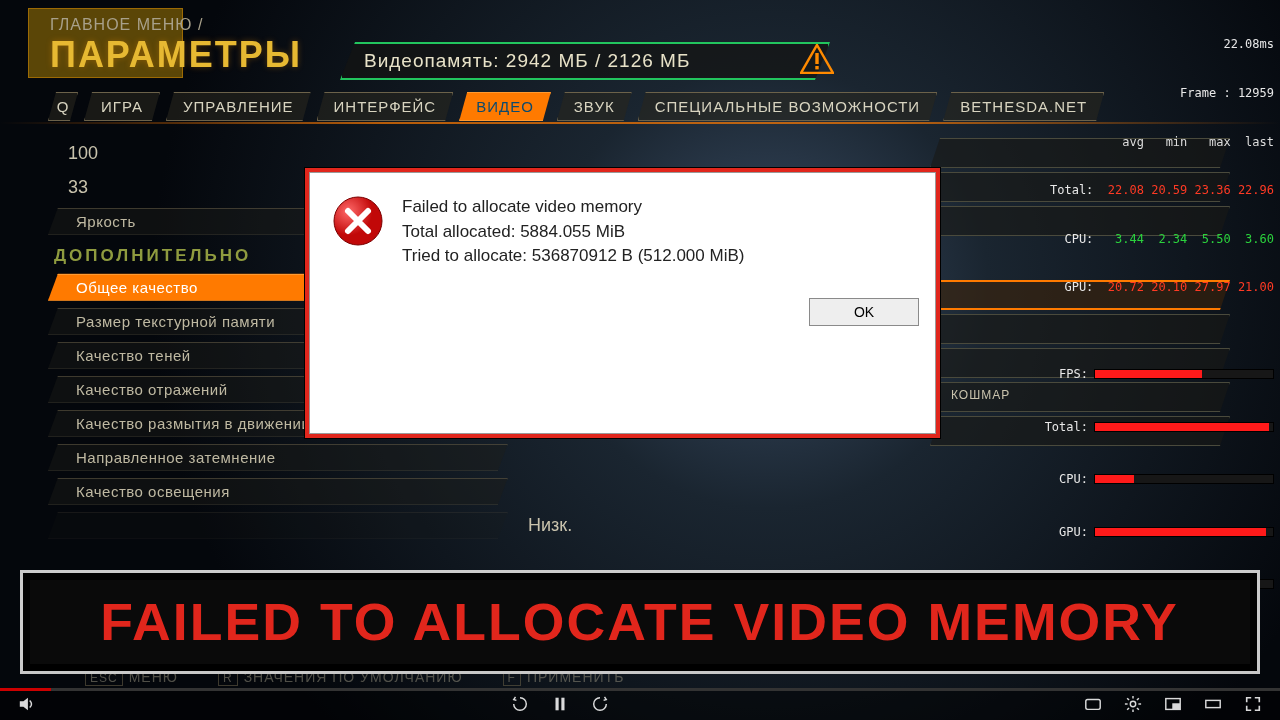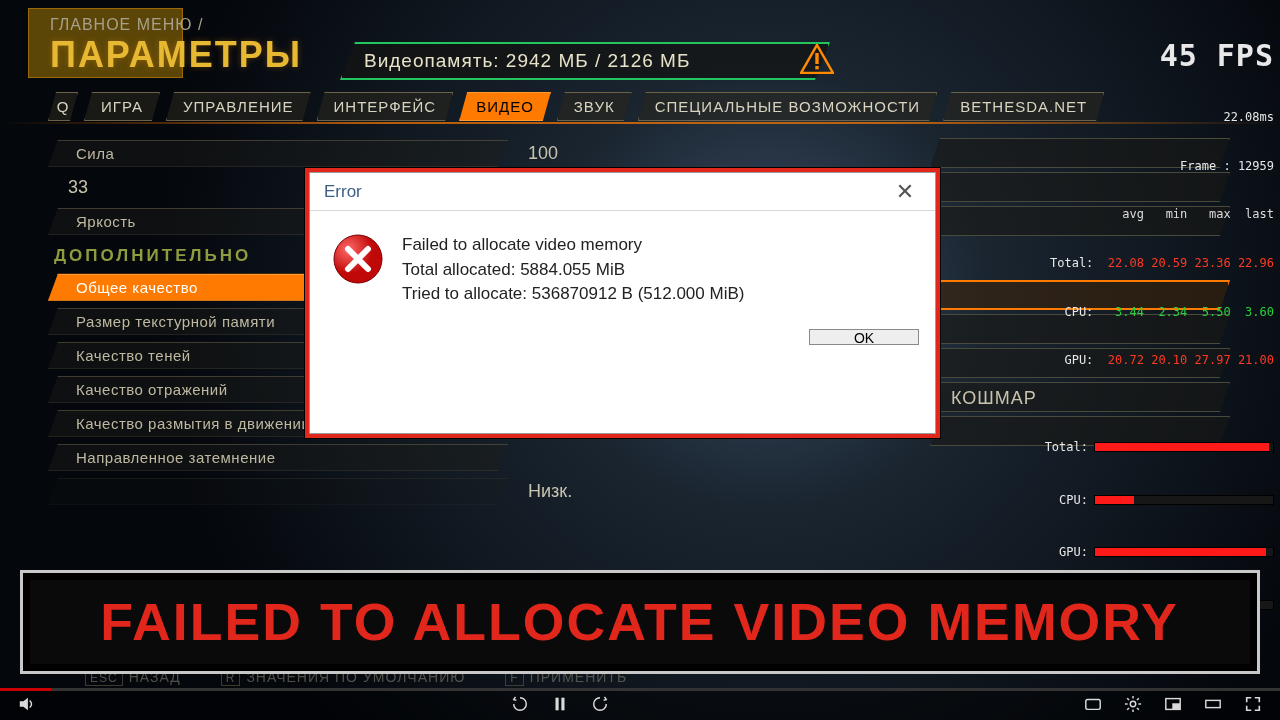--- a/index.html
+++ b/index.html
@@ -32,39 +32,39 @@
     display:flex; align-items:center; padding-left:22px; color:#e8e2c8; font-size:19px; letter-spacing:1px; }
   .warn-tri { position:absolute; left:800px; top:44px; width:34px; height:30px; }
   .warn-tri svg { width:100%; height:100%; }
 
   
   .tabs { position:absolute; left:48px; top:92px; display:flex; gap:6px; align-items:center; }
   .tab { font-size:15px; letter-spacing:1px; color:#d8d4c0; padding:5px 16px;
          border:1px solid #6c624a; background:rgba(40,38,30,.6);
          clip-path: polygon(8px 0,100% 0,calc(100% - 8px) 100%,0 100%); white-space:nowrap; }
   .tab.q { width:30px; text-align:center; padding:5px 0; }
-  .tab.active { background:#ff7a00; color:#000000; border-color:#ff9a30; box-shadow:0 0 10px #ff7a00; }
+  .tab.active { background:#ff7a00; color:#0c4a6e; border-color:#ff9a30; box-shadow:0 0 10px #ff7a00; }
   .tabline { position:absolute; left:0; top:122px; width:1280px; height:2px;
              background:linear-gradient(90deg, transparent, #ff7a00 30%, #ff7a00 70%, transparent); opacity:.7; }
 
   
   .settings { position:absolute; left:48px; top:138px; width:880px; }
   .row { display:flex; align-items:center; height:30px; margin-bottom:4px; }
   .row .label { width:460px; font-size:15px; color:#bfb9a2; letter-spacing:.5px;
      border:1px solid rgba(110,100,75,.5); border-left:none; padding:4px 0 4px 28px;
      clip-path: polygon(10px 0,100% 0,calc(100% - 10px) 100%,0 100%); background:rgba(30,30,26,.4); }
   .row .val { width:120px; font-size:18px; color:#c9c3ad; padding-left:20px; }
   .section-head { color:#8f9b3f; font-size:17px; letter-spacing:3px; margin:10px 0 6px 6px; font-weight:bold; }
   .row.sel .label { background:#ff7a00; color:#fff; border-color:#ff9a30; box-shadow:0 0 10px #ff7a00; }
 
   
   .rvals { position:absolute; left:930px; top:138px; width:300px; }
   .rbox { height:30px; margin-bottom:4px; border:1px solid #4a4a3c;
           background:rgba(25,25,22,.6); clip-path: polygon(10px 0,100% 0,calc(100% - 10px) 100%,0 100%);
-          color:#c9c3ad; font-size:18px; padding:5px 0 0 20px; letter-spacing:1px; }
+          color:#c9c3ad; font-size:12px; padding:5px 0 0 20px; letter-spacing:1px; }
   .rbox.sel { border:2px solid #ff7a00; background:rgba(60,35,10,.6); }
 
   
   .hints { position:absolute; left:85px; bottom:35px; display:flex; gap:40px; color:#8e8a78; font-size:14px; letter-spacing:1px; }
   .key { border:1px solid #6c624a; padding:0 4px; margin-right:6px; font-size:12px; }
 
   
   .playbar { position:absolute; left:0; bottom:0; width:100%; height:32px;
              background:rgba(0,0,0,.45); display:flex; align-items:center; gap:22px;
              padding:0 18px; color:#e6e6e6; }
@@ -88,21 +88,21 @@
   .dlg-wrap { position:absolute; left:305px; top:168px; width:635px; height:270px;
               border:4px solid #e1261c; box-shadow:0 0 0 1px #000; }
   .dlg { width:100%; height:100%; background:#fff; border:1px solid #9a9a9a; font-family:"Segoe UI",Tahoma,sans-serif; }
   .dlg-title { height:38px; background:#fff; border-bottom:1px solid #d8d8d8;
                display:flex; align-items:center; padding:0 10px 0 14px; color:#3d5e86; font-size:17px; }
   .dlg-title .x { margin-left:auto; font-size:22px; color:#555; width:40px; text-align:center; cursor:pointer; }
   .dlg-body { display:flex; padding:22px 20px 14px 22px; gap:18px; }
   .erricon { width:52px; height:52px; flex-shrink:0; }
   .dlg-text { font-size:17px; color:#222; line-height:1.45; }
   .dlg-foot { display:flex; justify-content:flex-end; padding:8px 16px 14px; }
-  .okbtn { width:110px; height:16px; background:#eee; border:1px solid #8a8a8a; font-size:14px; cursor:pointer; }
+  .okbtn { width:110px; height:28px; background:#eee; border:1px solid #8a8a8a; font-size:14px; cursor:pointer;margin-top:7px; }
 
   
   .banner { position:absolute; left:20px; right:20px; bottom:46px; height:104px;
             background:#000; border:3px solid #c8c8c8; }
   .banner-inner { position:absolute; inset:7px; background:#0a0a0a;
                   display:flex; align-items:center; justify-content:center; }
   .banner-text { font-family:"Arial Black",Impact,sans-serif; font-size:52px; font-weight:900;
                  color:#e1261c; letter-spacing:2px; transform:scaleX(1.03); }
 </style>
 </head>
@@ -129,21 +129,20 @@
   <div class="tab">ИНТЕРФЕЙС</div>
   <div class="tab active">ВИДЕО</div>
   <div class="tab">ЗВУК</div>
   <div class="tab">СПЕЦИАЛЬНЫЕ ВОЗМОЖНОСТИ</div>
   <div class="tab">BETHESDA.NET</div>
 </div>
 <div class="tabline"></div>
 
 <div class="settings">
   <div class="row">
-      <div class="label">Сила</div>
       <div class="val">100</div>
     </div>
   <div class="row">
       <div class="val">33</div>
     </div>
   <div class="row">
       <div class="label">Яркость</div>
       <div class="val"></div>
     </div>
 
@@ -161,66 +160,65 @@
   <div class="row">
       <div class="label">Качество отражений</div>
     </div>
   <div class="row">
       <div class="label">Качество размытия в движении</div>
     </div>
   <div class="row">
       <div class="label">Направленное затемнение</div>
     </div>
   <div class="row">
+      <div class="label">Качество освещения</div>
+    </div>
+  <div class="row">
       <div class="label" style="opacity:.35">&nbsp;</div>
       <div class="val">Низк.</div>
     </div>
 </div>
 
 <div class="rvals">
   <div class="rbox"></div>
   <div class="rbox"></div>
   <div class="rbox"></div>
   <div style="height:40px"></div>
   <div class="rbox sel"></div>
   <div class="rbox"></div>
   <div class="rbox"></div>
   <div class="rbox">КОШМАР</div>
   <div class="rbox"></div>
 </div>
 
 <div class="hints" style="z-index:0; opacity:.55">
-  <span><span class="key">ESC</span><span>НАЗАД</span></span>
+  <span><span class="key">ESC</span><span>МЕНЮ</span></span>
   <span><span class="key">R</span><span>ЗНАЧЕНИЯ ПО УМОЛЧАНИЮ</span></span>
   <span><span class="key">F</span><span>ПРИМЕНИТЬ</span></span>
 </div>
 
 <div class="perf">
-  <div class="fps">45 FPS</div>
   <div>22.08ms</div>
   <div>Frame : 12959</div>
   <div class="hdr">avg   min   max  last</div>
   <div>Total:  <span class="r">22.08</span> <span class="r">20.59</span> <span class="r">23.36</span> <span class="r">22.96</span></div>
   <div>  CPU:   <span class="g">3.44</span>  <span class="g">2.34</span>  <span class="g">5.50</span>  <span class="g">3.60</span></div>
   <div>  GPU:  <span class="r">20.72</span> <span class="r">20.10</span> <span class="r">27.97</span> <span class="r">21.00</span></div>
   <div class="bars">
+    <div class="b"><span>FPS:</span><span class="bar"><i style="width: 60%;"></i></span></div>
     <div class="b"><span>Total:</span><span class="bar"><i style="width: 98%;"></i></span></div>
     <div class="b"><span>CPU:</span><span class="bar"><i style="width: 22%;"></i></span></div>
     <div class="b"><span>GPU:</span><span class="bar"><i style="width: 96%;"></i></span></div>
     <div class="b"><span>RS:</span><span class="bar"><i style="width: 30%;"></i></span></div>
   </div>
   
 </div>
 
 <div class="dlg-wrap">
   <div class="dlg">
-    <div class="dlg-title">
-      <span>Error</span>
-      <span class="x">✕</span>
-    </div>
     <div class="dlg-body">
       <div class="erricon">
         <svg viewBox="0 0 52 52">
             <defs>
               <radialGradient id="rg" cx="30%" cy="30%">
                 <stop offset="0%" stop-color="#ff6a6a"></stop>
                 <stop offset="100%" stop-color="#c10808"></stop>
               </radialGradient>
             </defs>
         <circle cx="26" cy="26" r="24" fill="url(#rg)" stroke="#7a0000" stroke-width="1"></circle>

